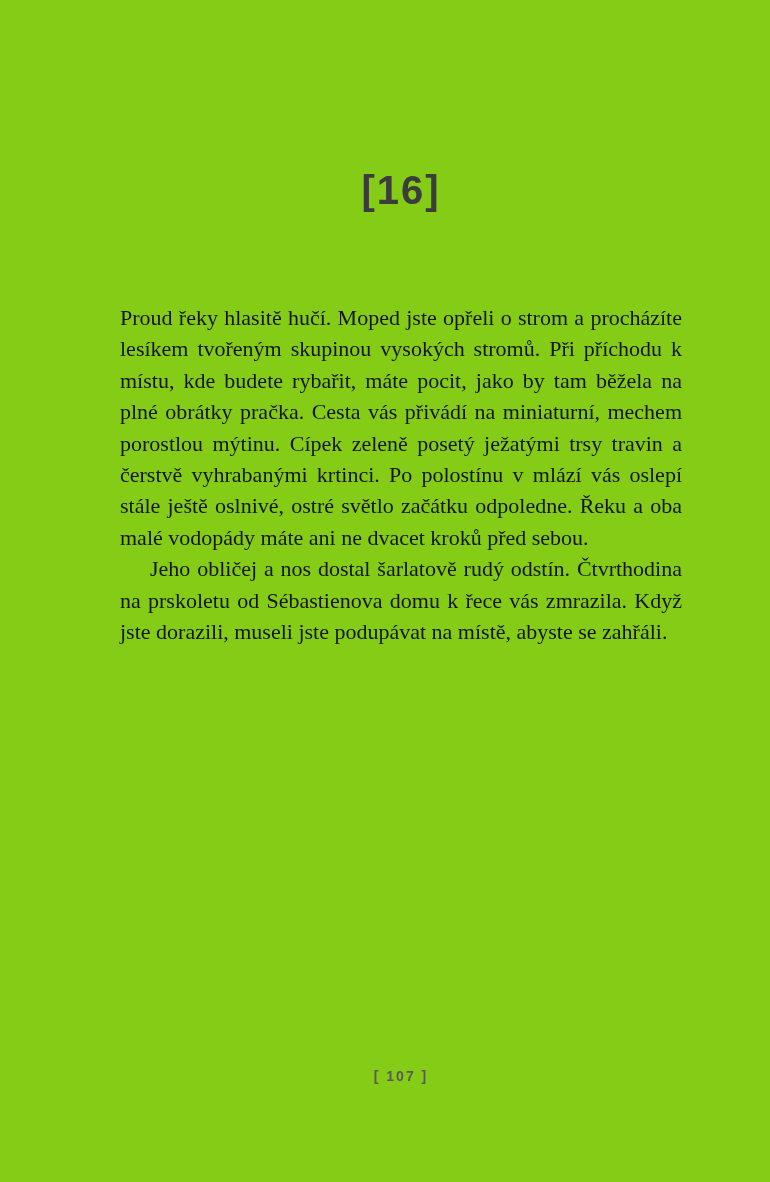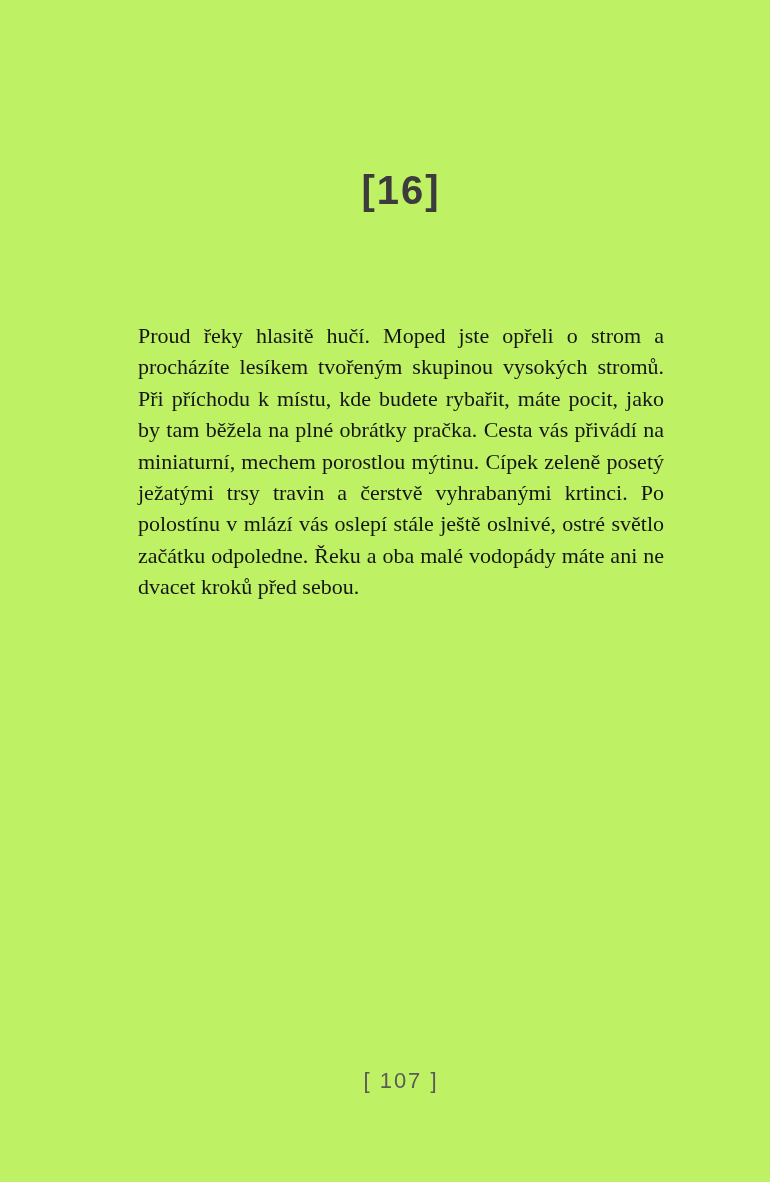--- a/index.html
+++ b/index.html
@@ -4,21 +4,21 @@
   <style>
     html, body {
       margin: 0;
       padding: 0;
       background: #ffffff;
     }
     .page {
       position: relative;
       width: 770px;
       height: 1182px;
-      background: #bef264;
+      background: #84cc16;
       font-family: "Liberation Serif", serif;
       color: #151515;
       overflow: hidden;
     }
     .chapter-heading {
       position: absolute;
       top: 168px;
       left: 120px;
       width: 562px;
       text-align: center;
@@ -33,45 +33,46 @@
       top: 302px;
       left: 120px;
       width: 562px;
       font-size: 22px;
       line-height: 31.4px;
       text-align: justify;
       hyphens: auto;
       -webkit-hyphens: auto;
     }
     .body-text p {
-      margin: 18px;
+      margin: 0;
       padding: 0;
     }
     .body-text p.indent {
       text-indent: 30px;
     }
     .page-number {
       position: absolute;
       top: 1068px;
       left: 120px;
       width: 562px;
       text-align: center;
       font-family: "Liberation Sans", sans-serif;
-      font-weight: normal;
-      font-size: 22px;
+      font-weight: bold;
+      font-size: 14px;
       letter-spacing: 2px;
       color: #5a5a5a;
     }
   </style>
 </head>
 <body>
 
 <div class="page">
 
   <div class="chapter-heading">[16]</div>
 
   <div class="body-text">
     <p>Proud řeky hlasitě hučí. Moped jste opřeli o strom a procházíte lesíkem tvořeným skupinou vysokých stromů. Při příchodu k místu, kde budete rybařit, máte pocit, jako by tam běžela na plné obrátky pračka. Cesta vás přivádí na miniaturní, mechem porostlou mýtinu. Cípek zeleně posetý ježatými trsy travin a čerstvě vyhrabanými krtinci. Po polostínu v mlází vás oslepí stále ještě oslnivé, ostré světlo začátku odpoledne. Řeku a oba malé vodopády máte ani ne dvacet kroků před sebou.</p>
+    <p class="indent">Jeho obličej a nos dostal šarlatově rudý odstín. Čtvrthodina na prskoletu od Sébastienova domu k řece vás zmrazila. Když jste dorazili, museli jste podupávat na místě, abyste se zahřáli.</p>
   </div>
 
   <div class="page-number">[ 107 ]</div>
 
 </div>
 
 </body></html>

